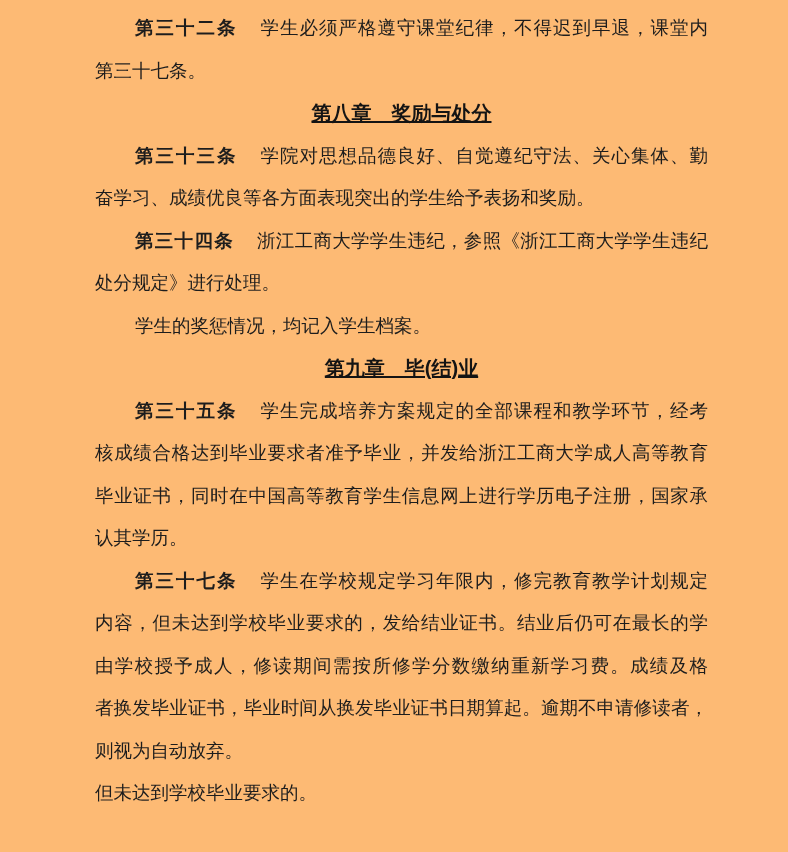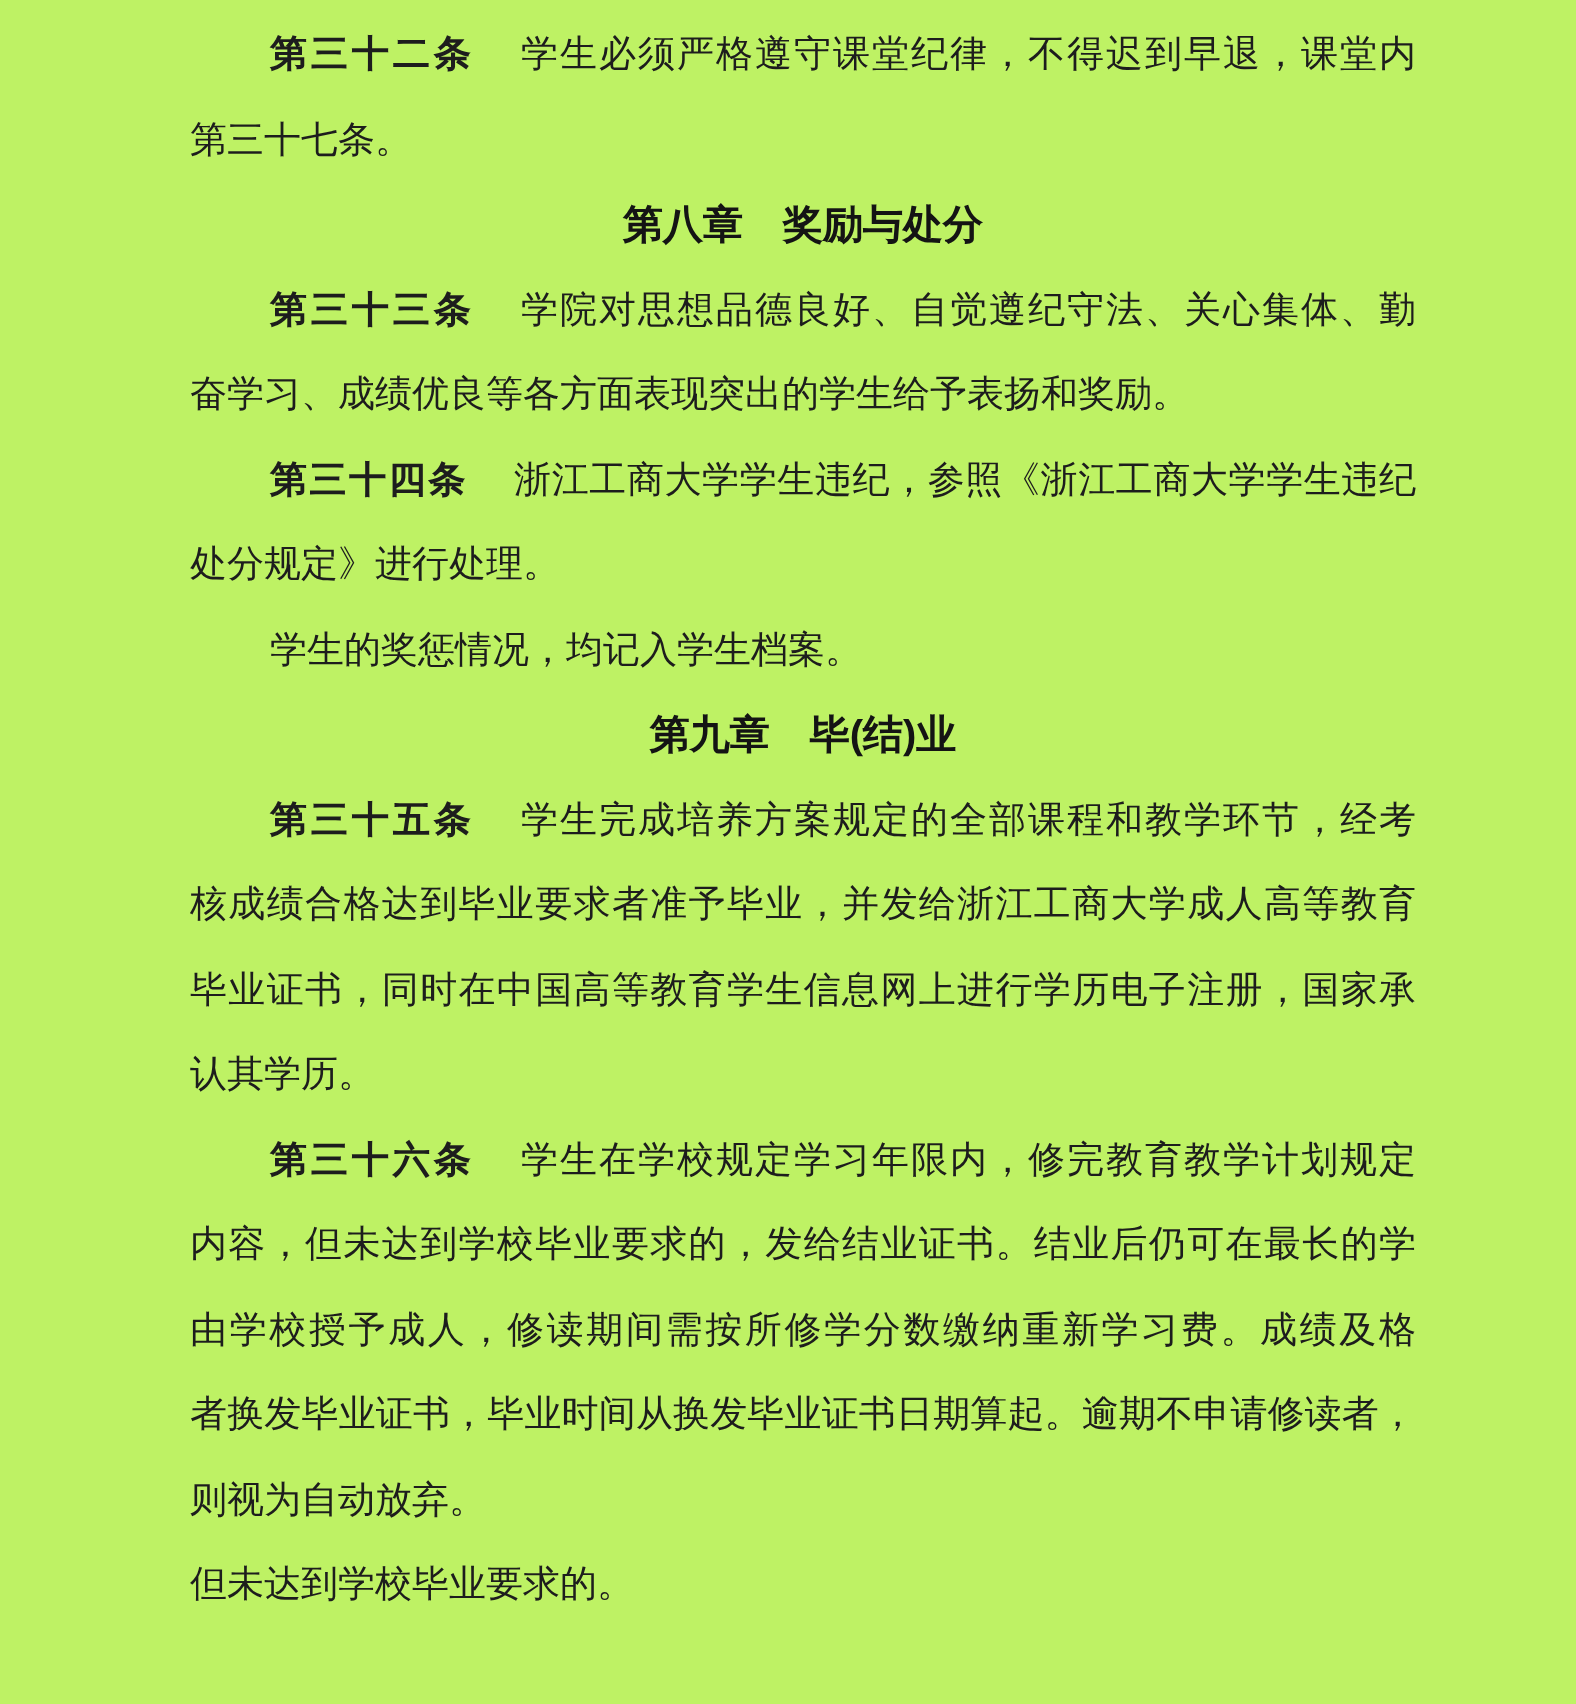--- a/index.html
+++ b/index.html
@@ -4,21 +4,21 @@
 <style>
   html, body {
     margin: 0;
     padding: 0;
     background: #ffffff;
   }
   .page {
     position: relative;
     width: 788px;
     height: 852px;
-    background: #bef264;
+    background: #fdba74;
     overflow: hidden;
     font-family: "Liberation Serif", "DejaVu Serif", serif;
   }
   .content {
     position: absolute;
     left: 95px;
     top: 7px;
     width: 613px;
   }
   .ln {
@@ -37,20 +37,21 @@
   .ind {
     padding-left: 40px;
   }
   .hd {
     text-align: center;
     text-align-last: center;
     font-family: "Liberation Sans", "DejaVu Sans", sans-serif;
     font-weight: bold;
     font-size: 20px;
     color: #141414;
+    text-decoration: underline;
   }
   .num {
     font-weight: bold;
     margin-right: 23px;
     letter-spacing: 1px;
   }
 </style>
 </head>
 <body>
 
@@ -76,21 +77,21 @@
     <div class="ln hd">第九章　毕(结)业</div>
 
     <div class="ln ind jst"><b class="num">第三十五条</b><span>学生完成培养方案规定的全部课程和教学环节，经考</span></div>
 
     <div class="ln jst"><span>核成绩合格达到毕业要求者准予毕业，并发给浙江工商大学成人高等教育</span></div>
 
     <div class="ln jst"><span>毕业证书，同时在中国高等教育学生信息网上进行学历电子注册，国家承</span></div>
 
     <div class="ln"><span>认其学历。</span></div>
 
-    <div class="ln ind jst"><b class="num">第三十六条</b><span>学生在学校规定学习年限内，修完教育教学计划规定</span></div>
+    <div class="ln ind jst"><b class="num">第三十七条</b><span>学生在学校规定学习年限内，修完教育教学计划规定</span></div>
 
     <div class="ln jst"><span>内容，但未达到学校毕业要求的，发给结业证书。结业后仍可在最长的学</span></div>
 
     <div class="ln jst"><span>由学校授予成人，修读期间需按所修学分数缴纳重新学习费。成绩及格</span></div>
 
     <div class="ln jst"><span>者换发毕业证书，毕业时间从换发毕业证书日期算起。逾期不申请修读者，</span></div>
 
     <div class="ln"><span>则视为自动放弃。</span></div>
 
 

